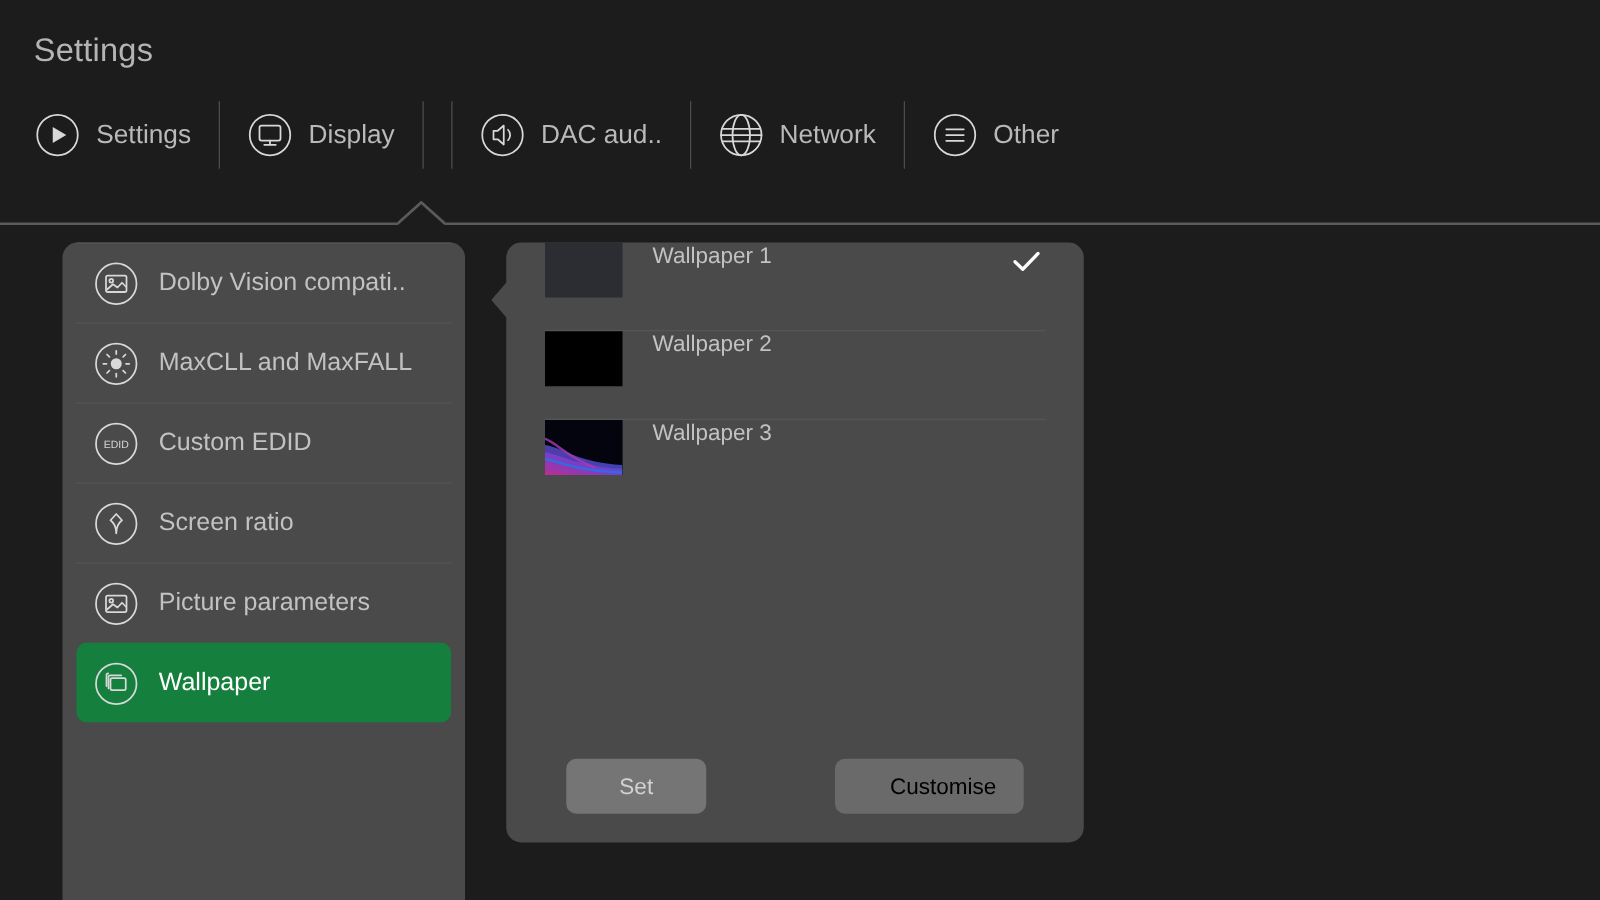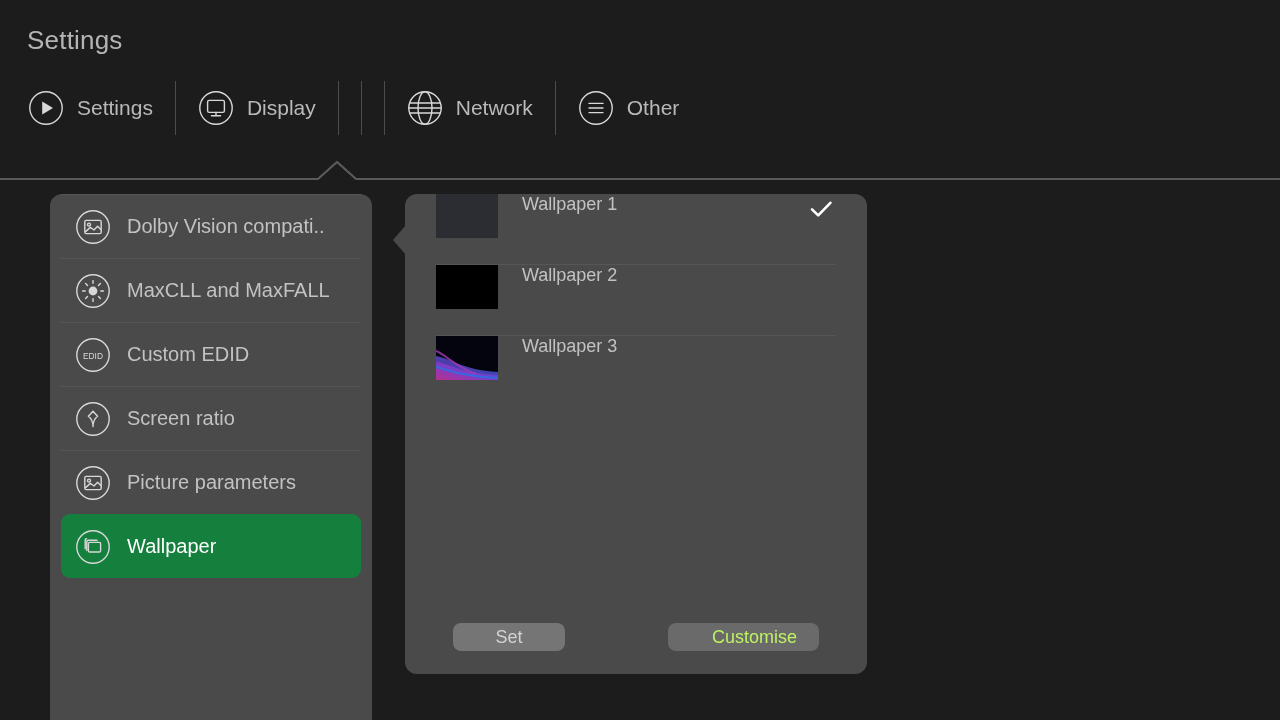--- a/index.html
+++ b/index.html
@@ -151,33 +151,33 @@
   #detail-actions {
     position: absolute;
     left: 0; bottom: 23px;
     width: 462px;
     display: flex;
     padding: 0 48px;
     justify-content: space-between;
   }
   .act-btn {
     min-width: 112px;
-    height: 28px;
+    height: 44px;
     border-radius: 8px;
     display: flex;
     align-items: center;
     justify-content: center;
     font-size: 18px;
     padding: 0 22px;
     cursor: pointer;
     border: none;
     font-family: "Liberation Sans", sans-serif;
   }
   #set-button { background: #757575; color: #d2d2d2; }
-  #customise-button { background: #6a6a6a; color: #bef264; padding-left: 44px; }
+  #customise-button { background: #6a6a6a; color: #000000; padding-left: 44px; }
 </style>
 </head>
 <body>
 
 <div id="screen">
 
   <div id="page-title">Settings</div>
 
   <div id="tabbar">
       <div class="tab">
@@ -196,20 +196,30 @@
             <circle cx="18" cy="18" r="16.2"></circle>
             <rect x="9.6" y="10.4" width="16.8" height="12" rx="1.6"></rect>
             <path d="M18 22.4 v3.2"></path>
             <path d="M13.4 25.8 h9.2"></path>
           </svg>
         </span>
         <span class="tab-label">Display</span>
       </div>
       <div class="tab-sep"></div>
       <div class="tab-sep"></div>
+      <div class="tab">
+        <span class="tab-icon">
+          <svg width="36" height="36" viewBox="0 0 36 36" fill="none" stroke="#d8d8d8" stroke-width="1.4" stroke-linecap="round" stroke-linejoin="round">
+            <circle cx="18" cy="18" r="16.2"></circle>
+            <path d="M19 10.4 L14.2 14.6 H10.8 v6.8 h3.4 L19 25.6 Z"></path>
+            <path d="M22.4 13.8 a6 6 0 0 1 0 8.4"></path>
+          </svg>
+        </span>
+        <span class="tab-label">DAC aud..</span>
+      </div>
       <div class="tab-sep"></div>
       <div class="tab">
         <span class="tab-icon">
           <svg width="36" height="36" viewBox="0 0 36 36" fill="none" stroke="#d8d8d8" stroke-width="1.4" stroke-linecap="round" stroke-linejoin="round">
             <circle cx="18" cy="18" r="16.2"></circle>
             <ellipse cx="18" cy="18" rx="7" ry="16.2"></ellipse>
             <path d="M3 13 H33"></path>
             <path d="M3 23 H33"></path>
             <path d="M1.8 18 H34.2"></path>
           </svg>

